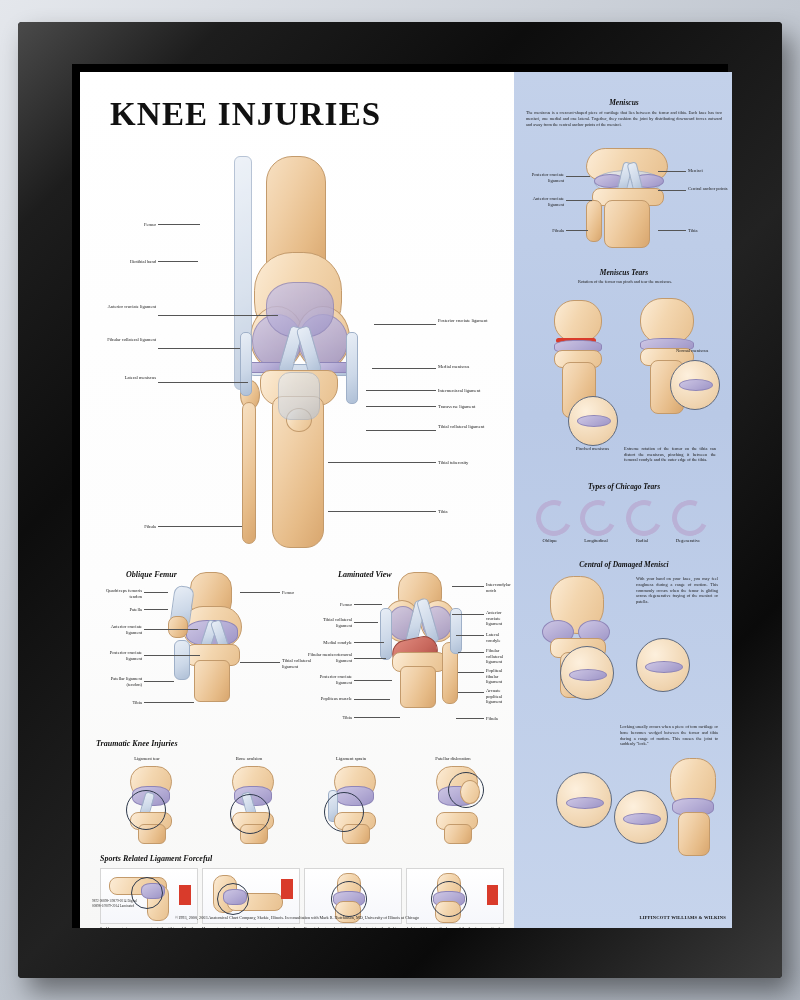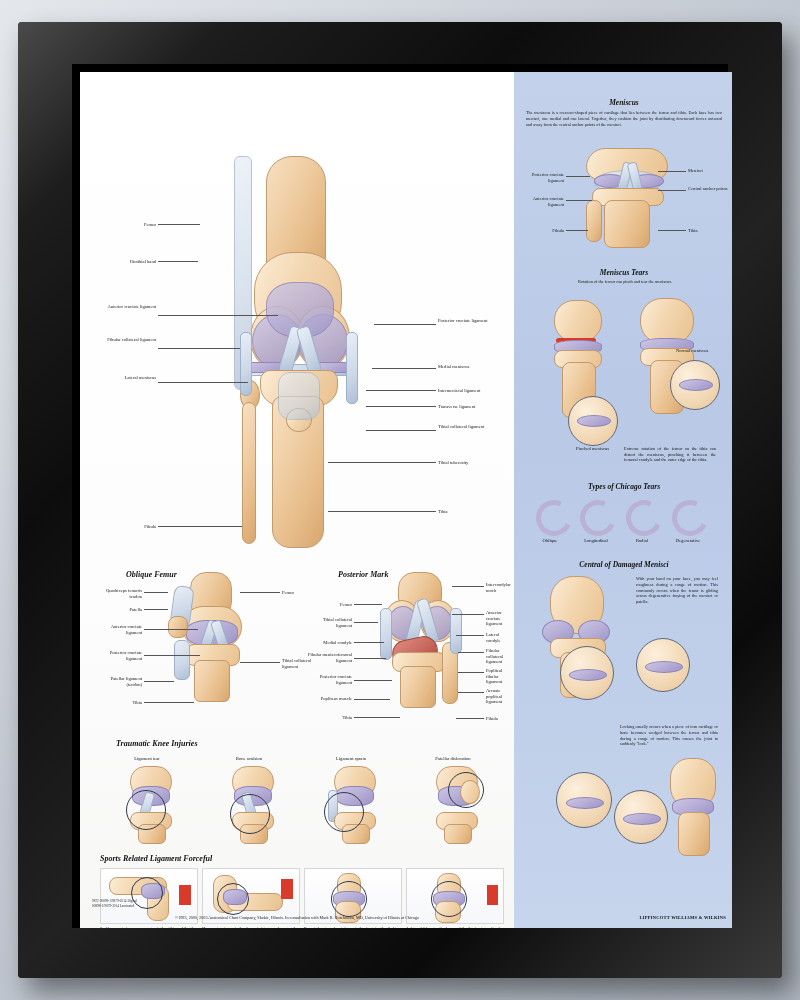--- a/index.html
+++ b/index.html
@@ -167,20 +167,21 @@
 <div class="backdrop"></div>
 
 <div class="frame">
   <div class="frame-bevel"></div>
   <div class="frame-inner-shadow"></div>
 
   <div class="poster">
     <div class="poster-left"></div>
     <div class="poster-right"></div>
 
+    <div class="title">KNEE INJURIES</div>
 
     <div id="main-knee">
 
       <div class="bone" style="left:66px;top:0;width:58px;height:120px;border-radius:26px 26px 8px 8px;"></div>
       <div class="bone l" style="left:54px;top:96px;width:86px;height:92px;border-radius:40px 40px 46px 46px;"></div>
 
       <div class="bone l" style="left:50px;top:150px;width:52px;height:62px;border-radius:50%;"></div>
       <div class="bone l" style="left:96px;top:150px;width:52px;height:62px;border-radius:50%;"></div>
 
       <div class="cart" style="left:52px;top:158px;width:48px;height:52px;border-radius:50%;opacity:.85;"></div>
@@ -278,21 +279,21 @@
     <div class="leader" style="left:64px;top:609px;width:30px;"></div>
     <div class="lbl r" style="left:20px;top:628px;width:42px;">Tibia</div>
     <div class="leader" style="left:64px;top:630px;width:50px;"></div>
 
     <div class="lbl" style="left:202px;top:518px;width:46px;">Femur</div>
     <div class="leader" style="left:160px;top:520px;width:40px;"></div>
     <div class="lbl" style="left:202px;top:586px;width:46px;">Tibial collateral ligament</div>
     <div class="leader" style="left:160px;top:590px;width:40px;"></div>
 
     <div class="sec-h it" style="left:258px;top:498px;">
-      <span>Posterior Mark</span>
+      <span>Laminated View</span>
     </div>
 
     <div style="position:absolute;left:290px;top:500px;width:110px;height:134px;">
       <div class="bone" style="left:28px;top:0;width:42px;height:40px;border-radius:16px;"></div>
       <div class="bone l" style="left:14px;top:28px;width:34px;height:40px;border-radius:50%;"></div>
       <div class="bone l" style="left:50px;top:28px;width:34px;height:40px;border-radius:50%;"></div>
       <div class="cart" style="left:18px;top:34px;width:28px;height:32px;border-radius:50%;opacity:.85;"></div>
       <div class="cart" style="left:52px;top:34px;width:28px;height:32px;border-radius:50%;opacity:.85;"></div>
       <div class="lig" style="left:40px;top:28px;width:10px;height:42px;transform:rotate(14deg);border-radius:5px;"></div>
       <div class="lig" style="left:52px;top:26px;width:10px;height:44px;transform:rotate(-16deg);border-radius:5px;"></div>
@@ -327,21 +328,21 @@
     <div class="leader" style="left:376px;top:563px;width:28px;"></div>
     <div class="lbl" style="left:406px;top:576px;width:28px;">Fibular collateral ligament</div>
     <div class="leader" style="left:378px;top:580px;width:26px;"></div>
     <div class="lbl" style="left:406px;top:596px;width:28px;">Popliteal fibular ligament</div>
     <div class="leader" style="left:378px;top:600px;width:26px;"></div>
     <div class="lbl" style="left:406px;top:616px;width:28px;">Arcuate popliteal ligament</div>
     <div class="leader" style="left:378px;top:620px;width:26px;"></div>
     <div class="lbl" style="left:406px;top:644px;width:28px;">Fibula</div>
     <div class="leader" style="left:376px;top:646px;width:28px;"></div>
 
-    <div class="sec-h it" style="left:36px;top:667px;">Traumatic Knee Injuries</div>
+    <div class="sec-h it" style="left:16px;top:667px;">Traumatic Knee Injuries</div>
 
     <div class="cap-c" style="left:20px;top:684px;width:94px;">Ligament tear</div>
     <div class="cap-c" style="left:122px;top:684px;width:94px;">Bone avulsion</div>
     <div class="cap-c" style="left:224px;top:684px;width:94px;">Ligament sprain</div>
     <div class="cap-c" style="left:326px;top:684px;width:94px;">Patellar dislocation</div>
 
     <div style="position:absolute;left:28px;top:694px;width:80px;height:76px;">
       <div class="bone l" style="left:22px;top:0;width:40px;height:34px;border-radius:16px 16px 22px 22px;"></div>
       <div class="cart" style="left:24px;top:20px;width:36px;height:18px;border-radius:40%;"></div>
       <div class="lig" style="left:34px;top:26px;width:8px;height:24px;transform:rotate(16deg);border-radius:4px;"></div>

